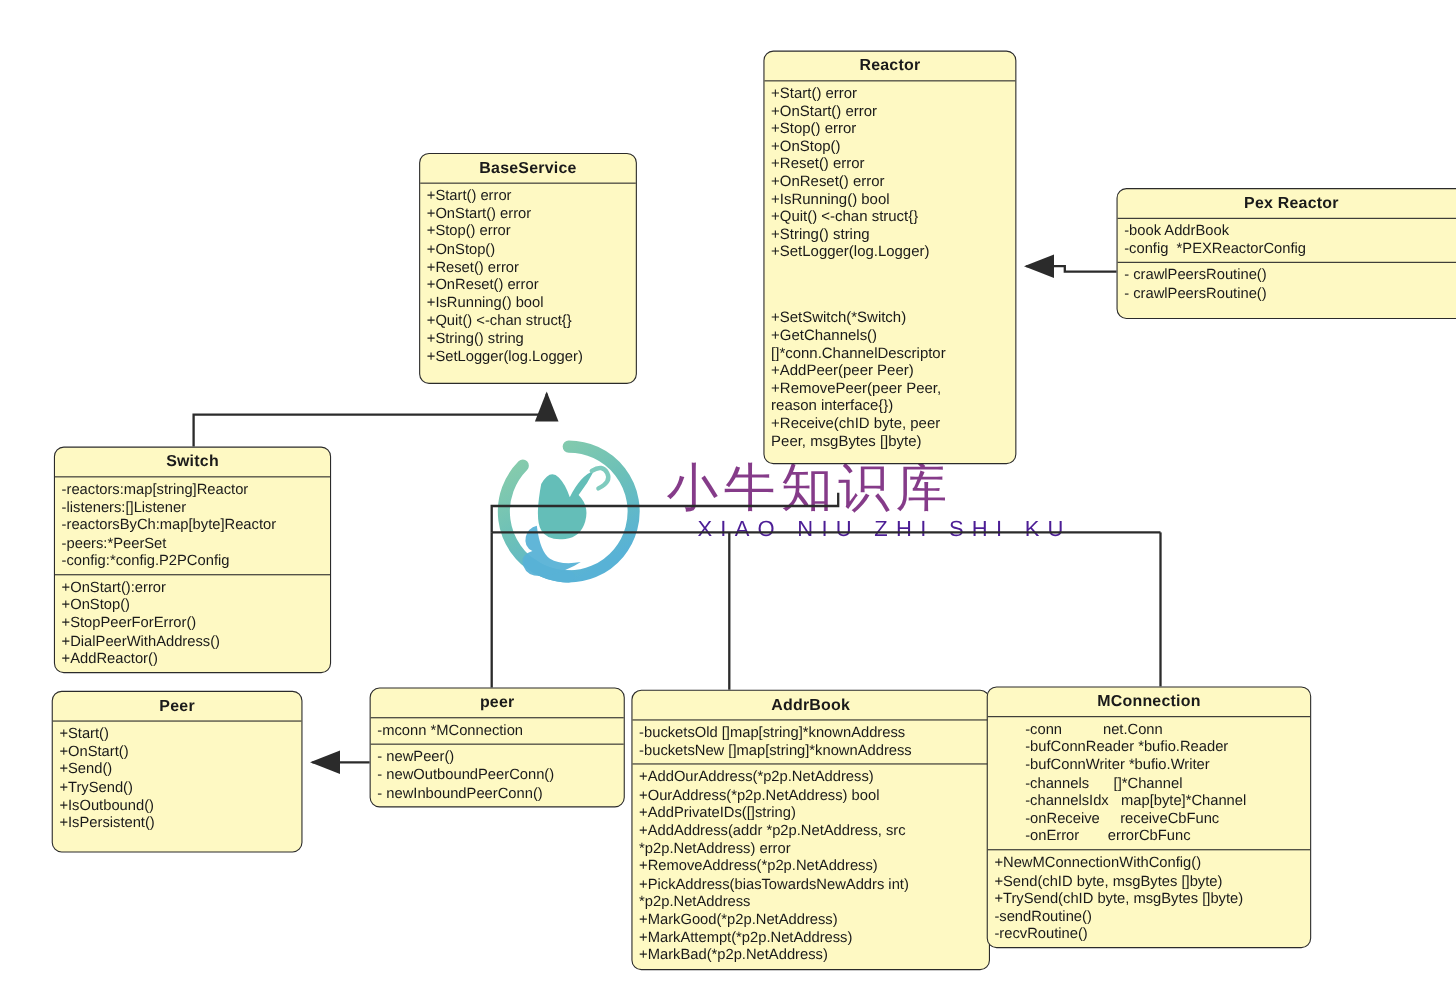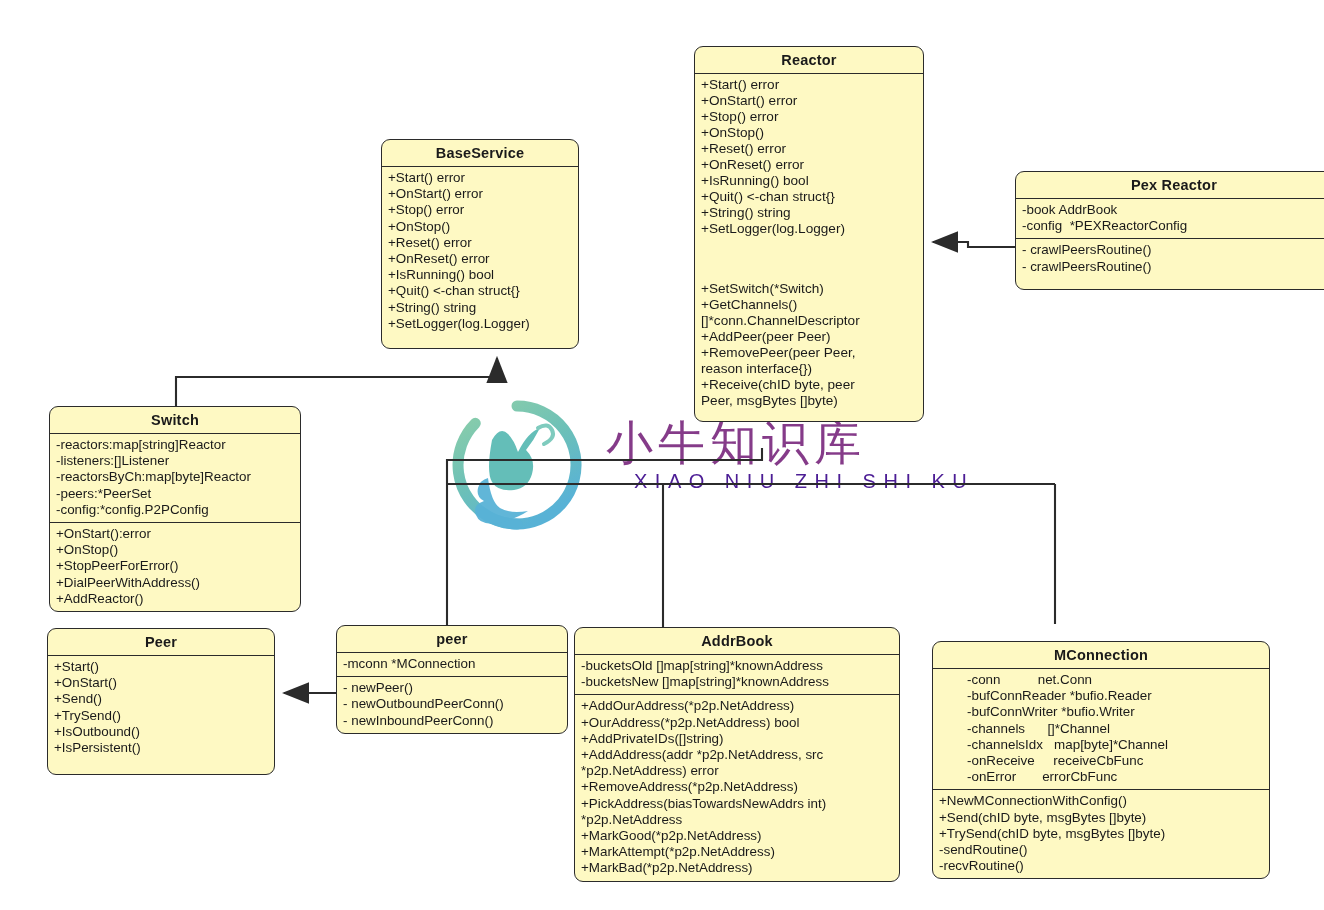--- a/index.html
+++ b/index.html
@@ -83,21 +83,21 @@
   .uml .sect.pad-bottom { padding-bottom: 14px; }
 
   
   #box-reactor      { left: 694px;  top: 46px;  width: 230px; }
   #box-baseservice  { left: 381px;  top: 139px; width: 198px; }
   #box-pexreactor   { left: 1015px; top: 171px; width: 318px; }
   #box-switch       { left: 49px;   top: 406px; width: 252px; }
   #box-peer-iface   { left: 47px;   top: 628px; width: 228px; }
   #box-peer-struct  { left: 336px;  top: 625px; width: 232px; }
   #box-addrbook     { left: 574px;  top: 627px; width: 326px; }
-  #box-mconnection  { left: 932px;  top: 624px; width: 338px; margin-top: 17px; }
+  #box-mconnection  { left: 897px;  top: 624px; width: 295px; }
 
   #box-reactor .sect { font-size: 13.6px; line-height: 16px; }
   #box-reactor .sect.meth2 { border-top: none; padding-top: 40px; padding-bottom: 12px; }
   #box-baseservice .sect { padding-bottom: 16px; }
   #box-peer-iface .sect { padding-bottom: 18px; }
   #box-mconnection .sect.attrs .row { padding-left: 28px; }
 </style>
 </head>
 <body>
 

